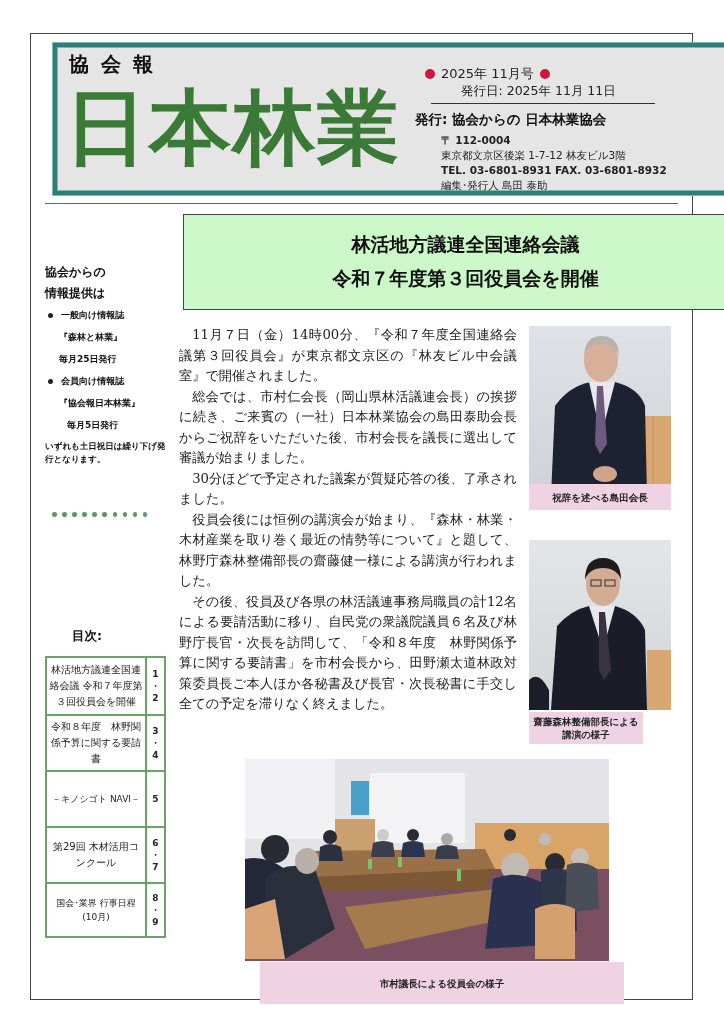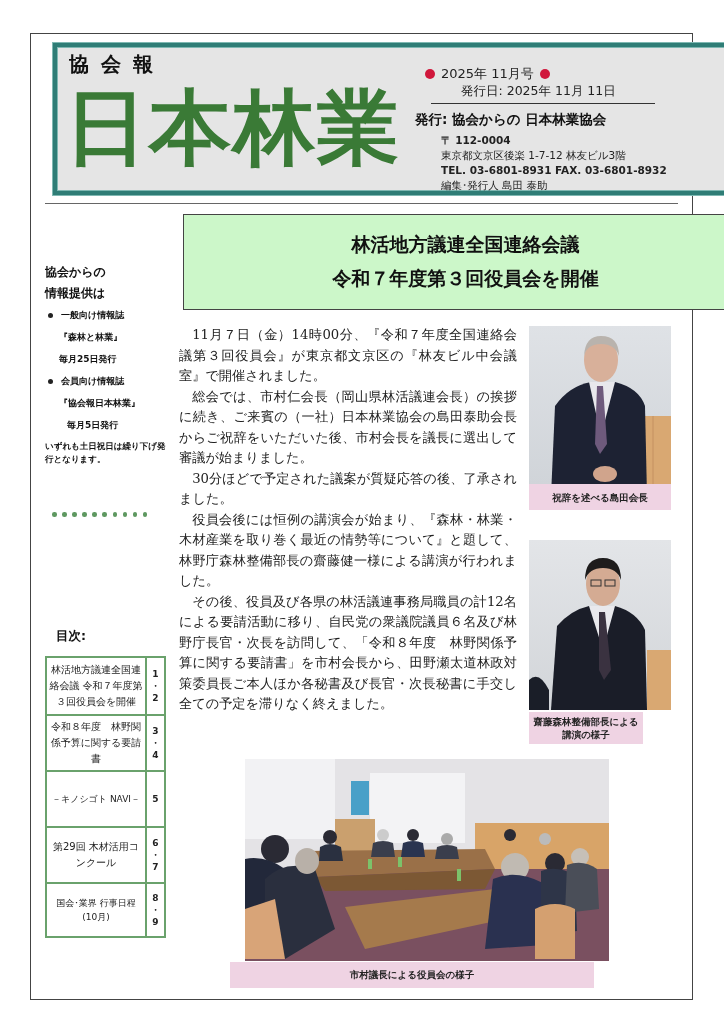--- a/index.html
+++ b/index.html
@@ -32,21 +32,21 @@
   .side-title { font-size:12px; font-weight:bold; line-height:21px; }
   .side-item { font-size:9px; font-weight:bold; line-height:22px; }
   .side-item .bullet { display:inline-block; width:5px; height:5px; border-radius:50%; background:#222;
                        margin:0 8px 1px 3px; vertical-align:middle; }
   .side-sub { font-size:9px; font-weight:bold; line-height:22px; padding-left:14px; }
   .side-sub2 { font-size:9px; font-weight:bold; line-height:22px; padding-left:22px; }
   .side-note { font-size:8.5px; font-weight:bold; line-height:13px; margin-top:4px; }
   .dots { position:absolute; left:52px; top:512px; display:flex; gap:5.6px; }
   .dots span { width:4.5px; height:4.5px; border-radius:50%; background:#5e9860; display:block; }
 
-  .toc-title { position:absolute; left:56px; top:628px; font-size:12.5px; font-weight:bold; }
+  .toc-title { position:absolute; left:72px; top:628px; font-size:12.5px; font-weight:bold; }
   .toc { position:absolute; left:45px; top:656px; width:121px; border:2px solid #6aa26c; box-sizing:border-box; }
   .toc-row { display:flex; border-bottom:2px solid #6aa26c; }
   .toc-row:last-child { border-bottom:none; }
   .toc-label { width:100px; box-sizing:border-box; border-right:2px solid #6aa26c; display:flex;
                align-items:center; justify-content:center; text-align:center;
                font-size:10px; line-height:16px; padding:2px; color:#222; }
   .toc-label.lg { font-size:9px; line-height:14px; }
   .toc-page { flex:1; display:flex; align-items:center; justify-content:center; text-align:center;
               font-size:9px; font-weight:bold; line-height:12px; white-space:pre-line; color:#222; }
 
@@ -67,21 +67,21 @@
   .photo1 { left:529px; top:326px; width:142px; height:170px;
             background:linear-gradient(180deg,#dfe2e6 0%,#cfd3d8 100%); }
   .photo2 { left:529px; top:540px; width:142px; height:170px;
             background:linear-gradient(180deg,#e3e5e8 0%,#d2d5d9 100%); }
   .photo3 { left:245px; top:759px; width:364px; height:202px;
             background:linear-gradient(180deg,#e6e4e8 0%,#d8d4d4 45%,#8c6a62 100%); }
   .caption { position:absolute; background:#efd3e3; text-align:center; font-size:9.5px; font-weight:bold;
              color:#222; display:flex; align-items:center; justify-content:center; line-height:13px; }
   .cap1 { left:529px; top:484px; width:142px; height:26px; }
   .cap2 { left:529px; top:712px; width:114px; height:32px; }
-  .cap3 { left:230px; top:962px; width:364px; height:26px;font-family:Liberation Mono, monospace; }
+  .cap3 { left:260px; top:962px; width:364px; height:42px; }
   svg { display:block; }
 </style>
 </head>
 <body>
 
 <div class="page-frame"></div>
 
 <div class="masthead">
   <div class="mast-small">協会報</div>
   <div class="mast-big">日本林業</div>

